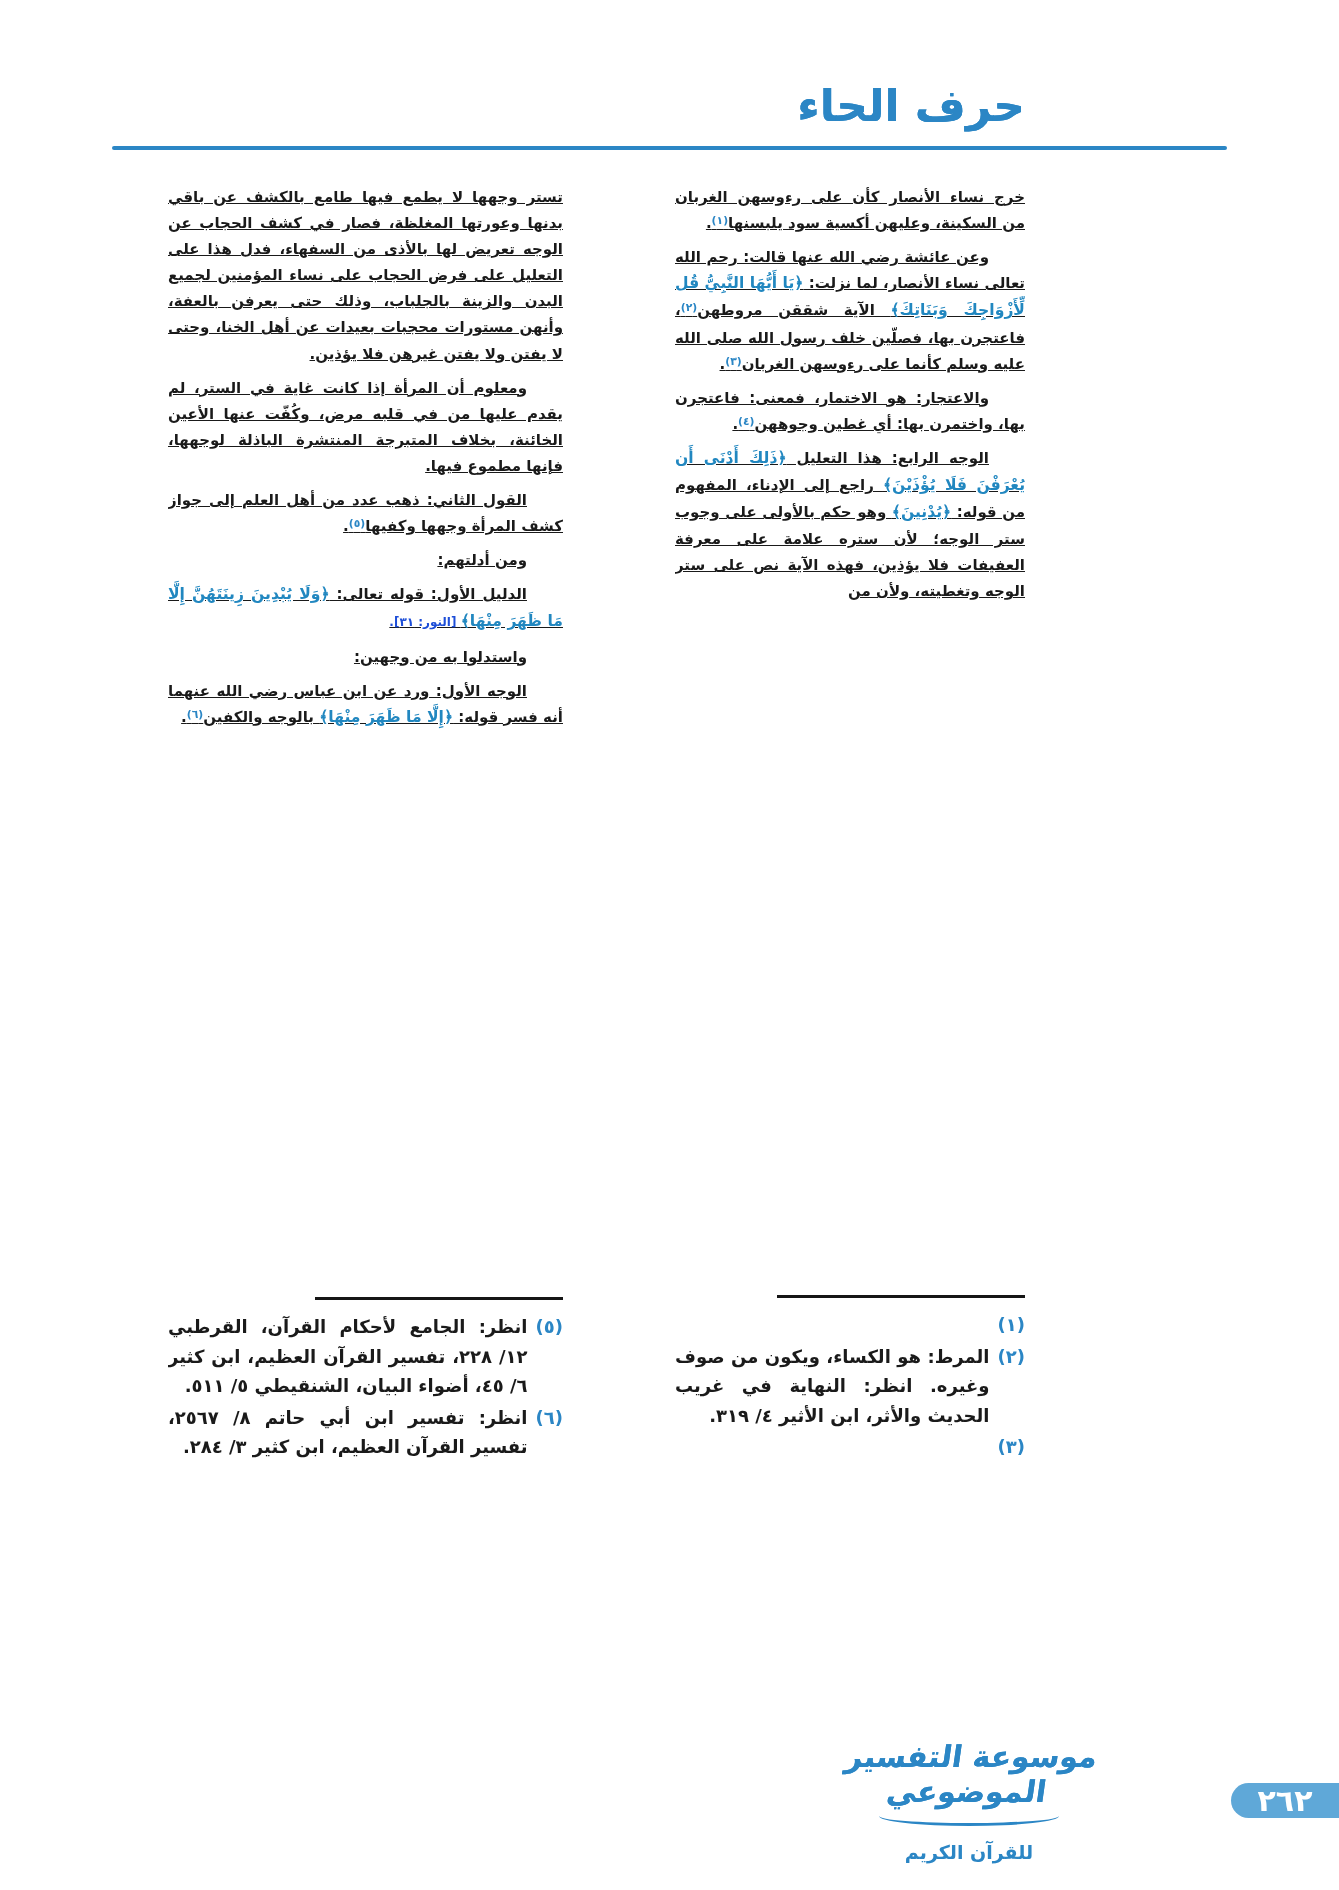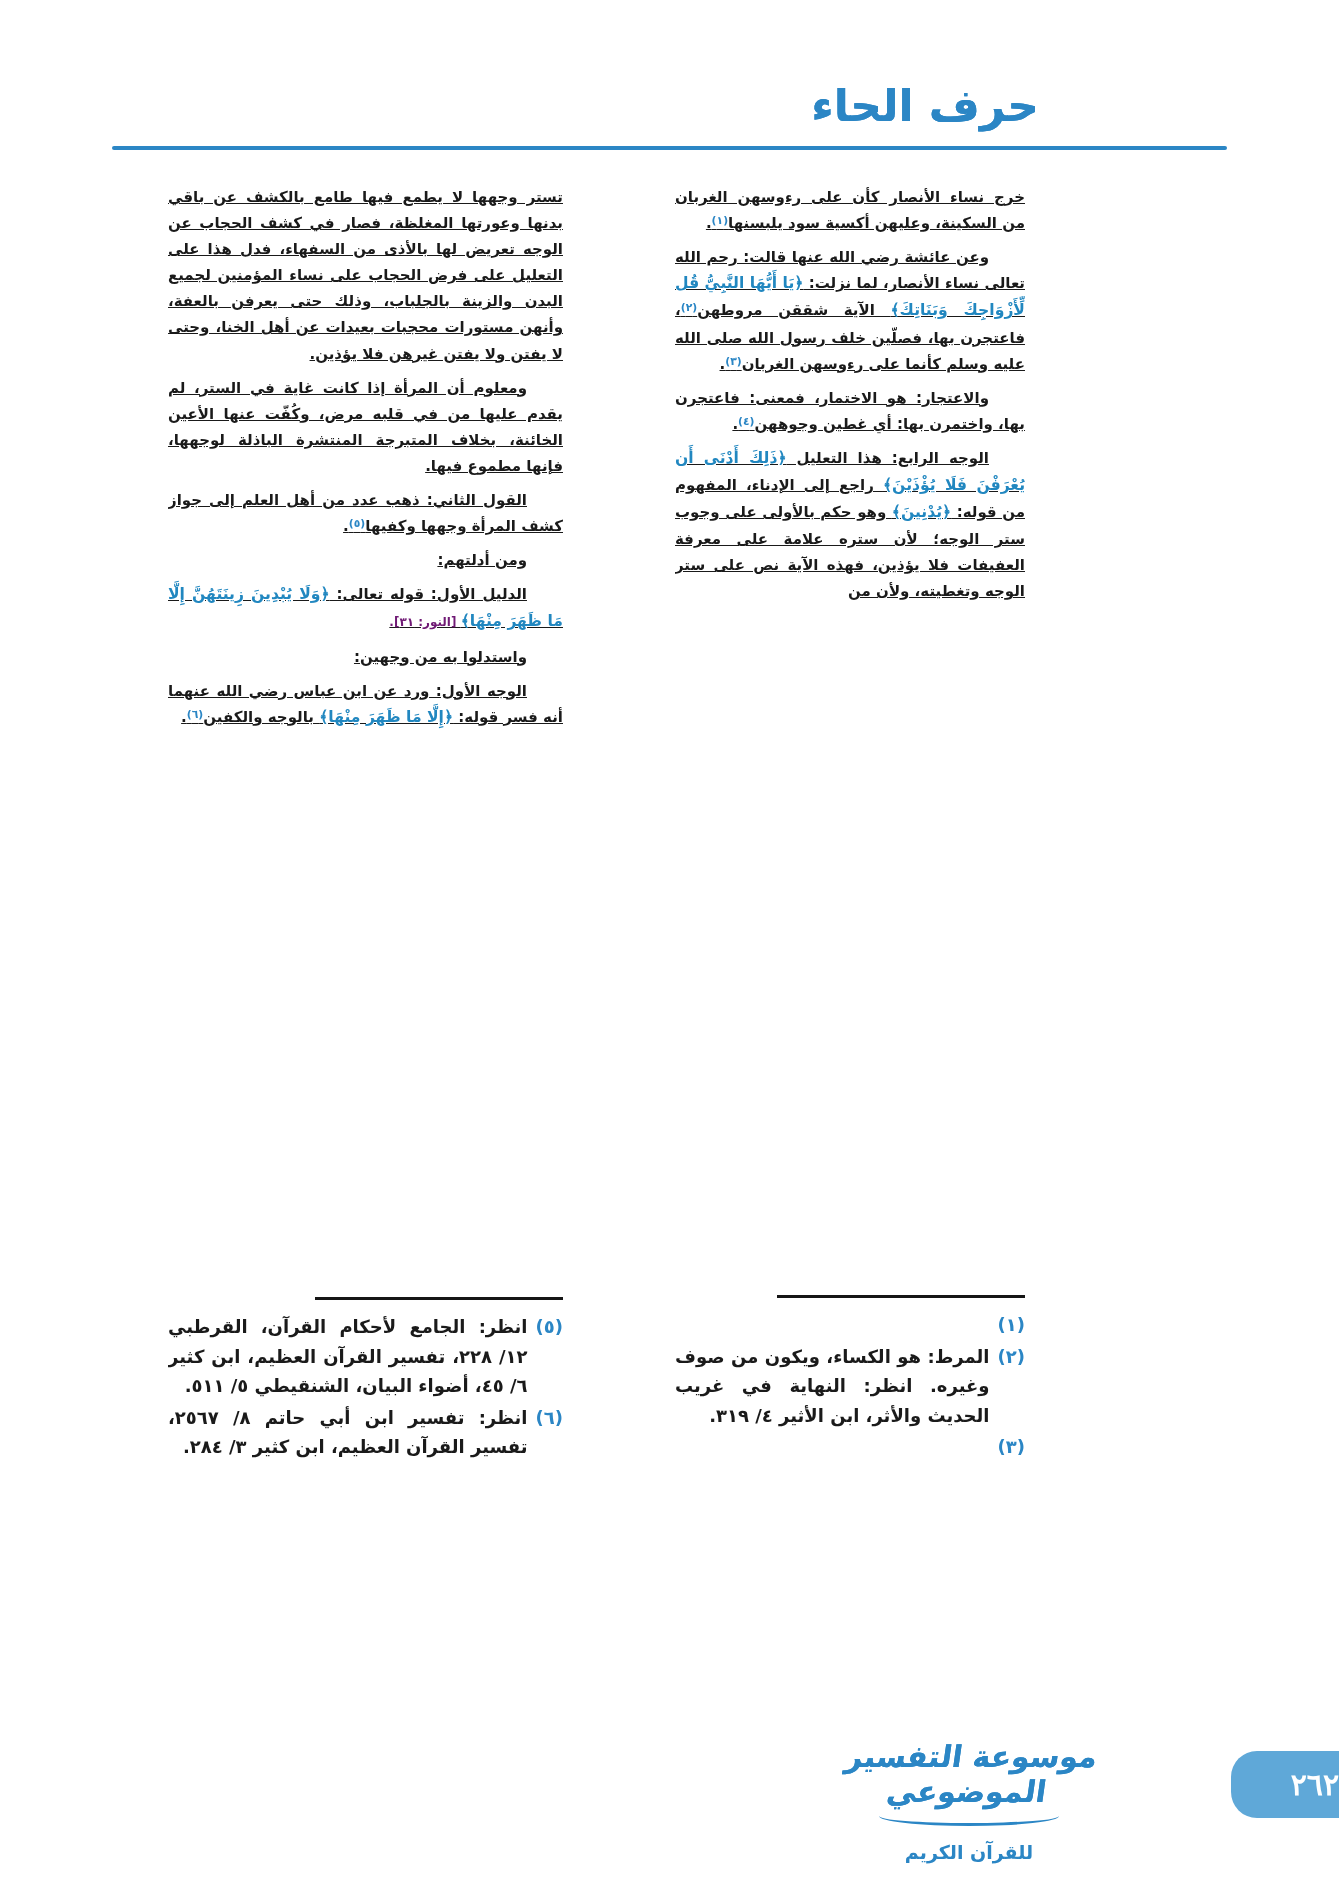--- a/index.html
+++ b/index.html
@@ -12,21 +12,21 @@
     font-family: "DejaVu Sans", sans-serif;
     direction: rtl;
     overflow: hidden;
     color: #1a1a1a;
   }
 
   
   .section-title {
     position: absolute;
     top: 80px;
-    right: 300px;
+    right: 314px;
     font-size: 44px;
     font-weight: bold;
     color: var(--accent, #2b86c5);
     letter-spacing: 1px;
     text-shadow: 0 0 0.5px var(--accent, #2b86c5);
   }
   .header-rule {
     position: absolute;
     top: 146px;
     left: 112px;
@@ -64,21 +64,21 @@
   }
   .para.indent { text-indent: 36px; }
   .seg-text  { color: #1a1a1a; }
   .seg-quran { color: var(--quran, #2187c0); font-size: 1.04em; }
   .seg-fnref {
     color: var(--accent, #2b86c5);
     font-size: 0.72em;
     vertical-align: 4px;
     font-weight: bold;
   }
-  .seg-src { font-size: 0.8em; color: #701a75; margin-left: 32px; }
+  .seg-src { font-size: 0.8em; color: #1d4ed8; margin-left: 32px; }
 
   
   .footnotes { margin-top: auto; }
   .fn-sep {
     width: 248px;
     border-top: 3px solid #151515;
     margin: 6px 0 12px 0;
   }
   .footnote {
     display: flex;
@@ -122,29 +122,29 @@
     height: 10px;
     margin: 4px auto 0 auto;
     border-bottom: 3px solid var(--accent, #2b86c5);
     border-radius: 0 0 90px 90px / 0 0 10px 10px;
   }
   .page-badge {
     position: absolute;
     bottom: 72px;
     right: 0;
     width: 108px;
-    height: 67px;
+    height: 35px;
     background: var(--badge, #5fa8d8);
     border-radius: 26px 0 0 26px;
     display: flex;
     align-items: center;
+    justify-content: center;
     color: #ffffff;
     font-size: 30px;
     font-weight: bold;
-    font-family: Liberation Serif, serif;
   }
 </style>
 </head>
 <body>
 
 <div class="page">
 
   <div class="section-title">حرف الحاء</div>
 
   <div class="header-rule"></div>

